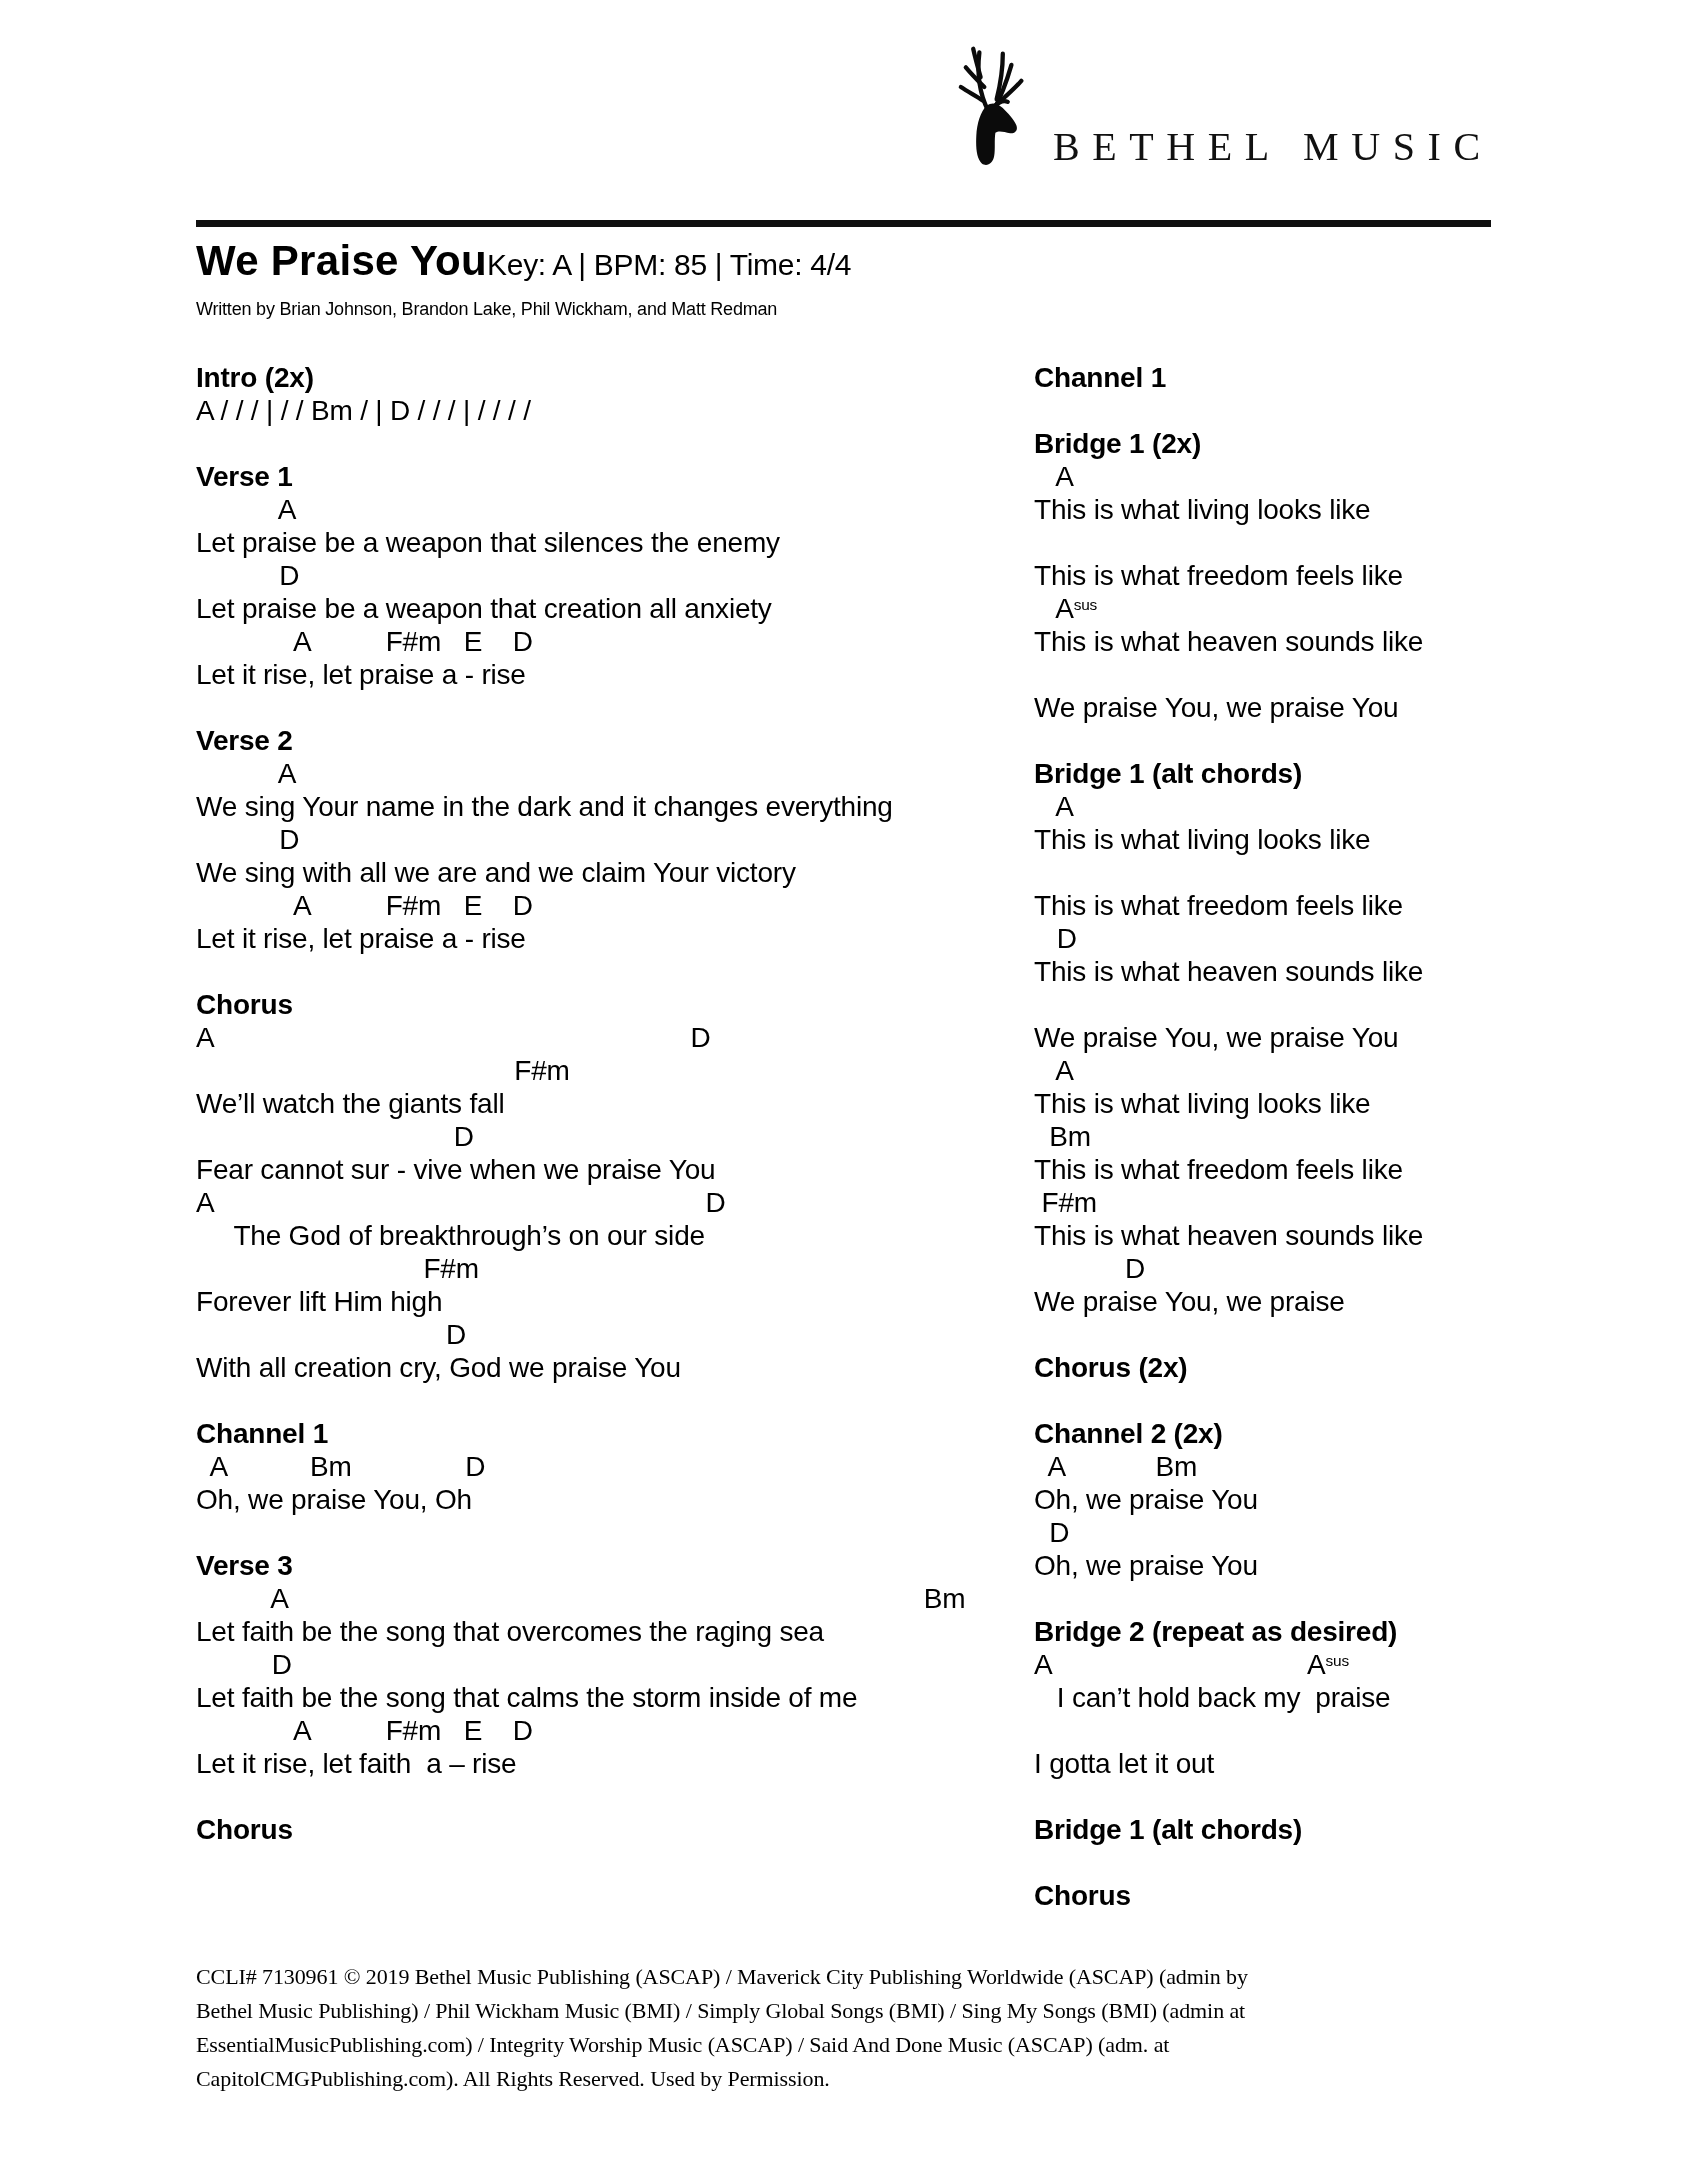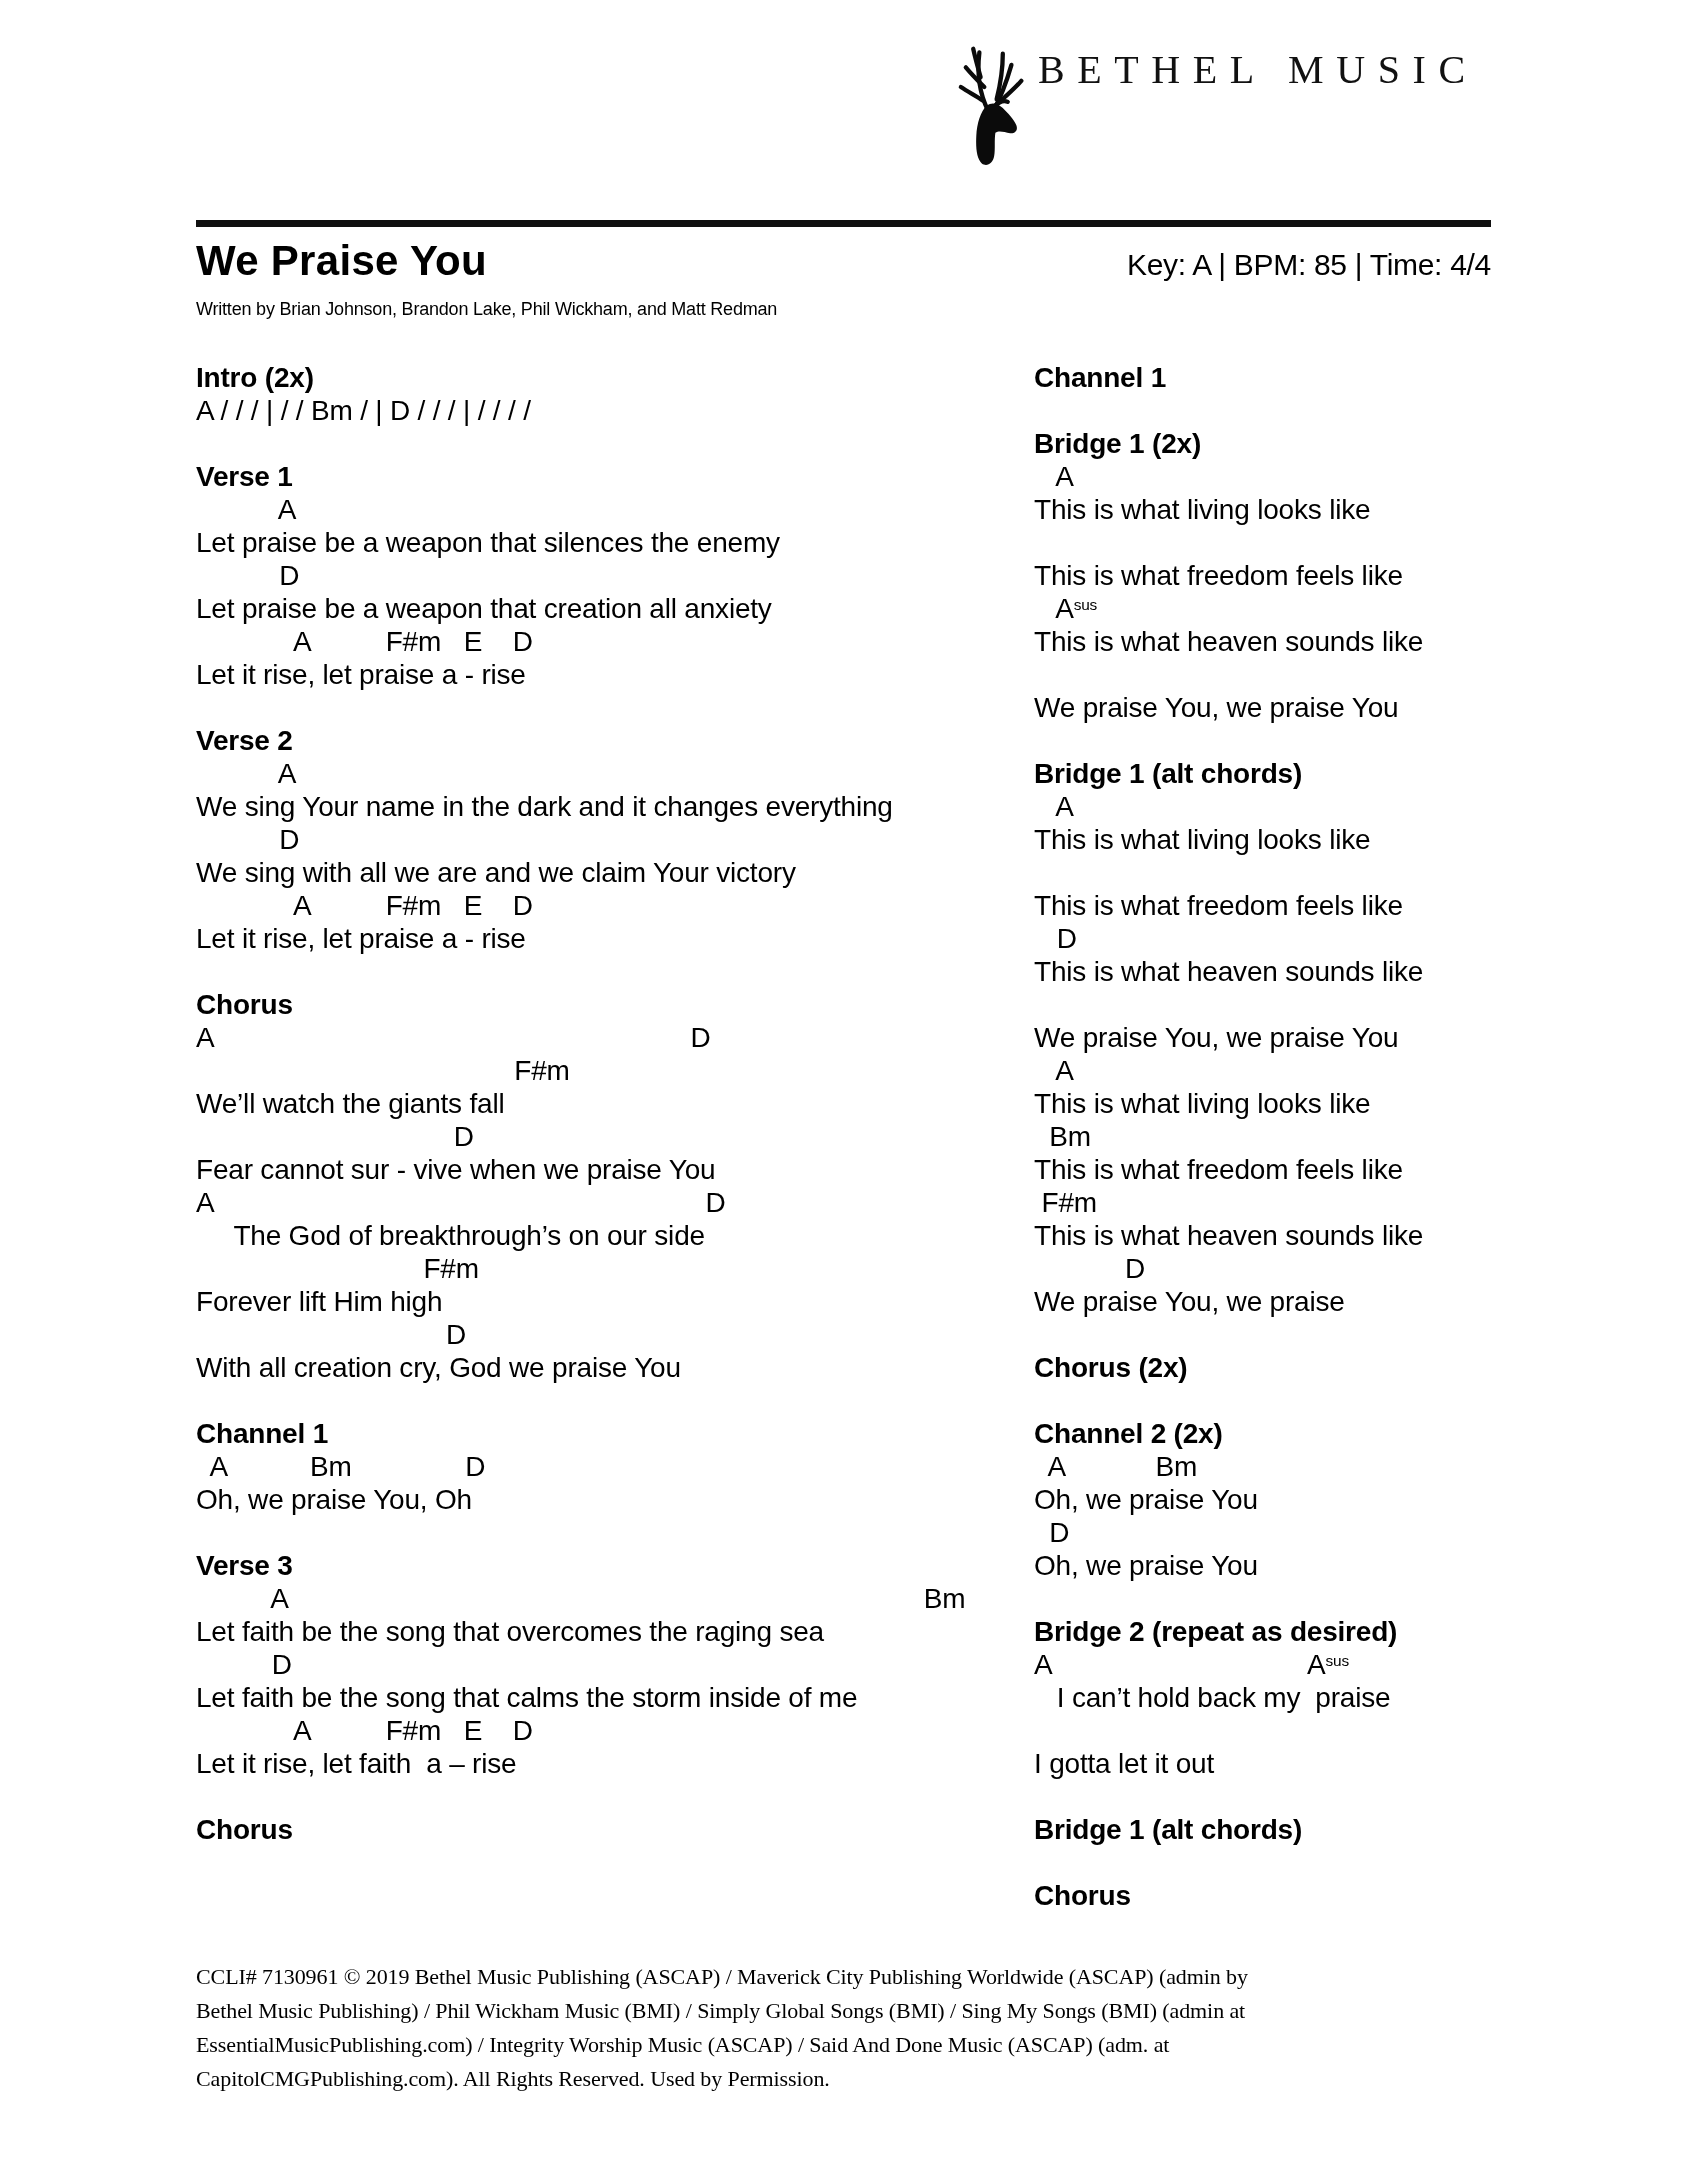--- a/index.html
+++ b/index.html
@@ -2,31 +2,31 @@
 <html style="font-size:10.6px"><head>
 <meta charset="utf-8">
 <style>
   html,body{margin:0;padding:0;}
   body{
     width:1687px;height:2183px;position:relative;overflow:hidden;
     background:#ffffff;color:#000000;
     font-family:"Liberation Sans", sans-serif;
   }
   
-  .logo{position:absolute;left:951px;top:46px;display:flex;align-items:flex-start;gap:13px;}
+  .logo{position:absolute;left:951px;top:46px;display:flex;align-items:flex-end;gap:28px;}
   .logo svg{display:block;}
   .brand{
     font-family:"Liberation Serif", serif;
     font-size:40px;letter-spacing:12.6px;font-weight:normal;
     color:#111;white-space:nowrap;
   }
   
   .rule{position:absolute;left:196px;top:220px;width:1295px;height:6.6px;background:#101010;}
   .titlebar{position:absolute;left:196px;top:237px;width:1295px;
-    display:flex;justify-content:space-between;align-items:baseline;}
+    display:flex;align-items:baseline;}
   .song-title{font-size:42px;font-weight:bold;letter-spacing:0.3px;}
   .song-meta{font-size:30px;font-weight:normal;letter-spacing:-0.3px;}
   .writers{position:absolute;left:196px;top:299px;font-size:18px;letter-spacing:-0.2px;}
   
   .columns{position:absolute;left:196px;top:361px;width:1295px;display:flex;}
   .col-left{width:838px;flex:none;}
   .col-right{width:457px;flex:none;}
   .section{margin-bottom:33px;}
   .heading{height:33px;line-height:33px;font-size:28px;font-weight:bold;white-space:pre;letter-spacing:-0.2px;}
   .line{height:33px;line-height:33px;font-size:28px;white-space:pre;letter-spacing:-0.2px;}

